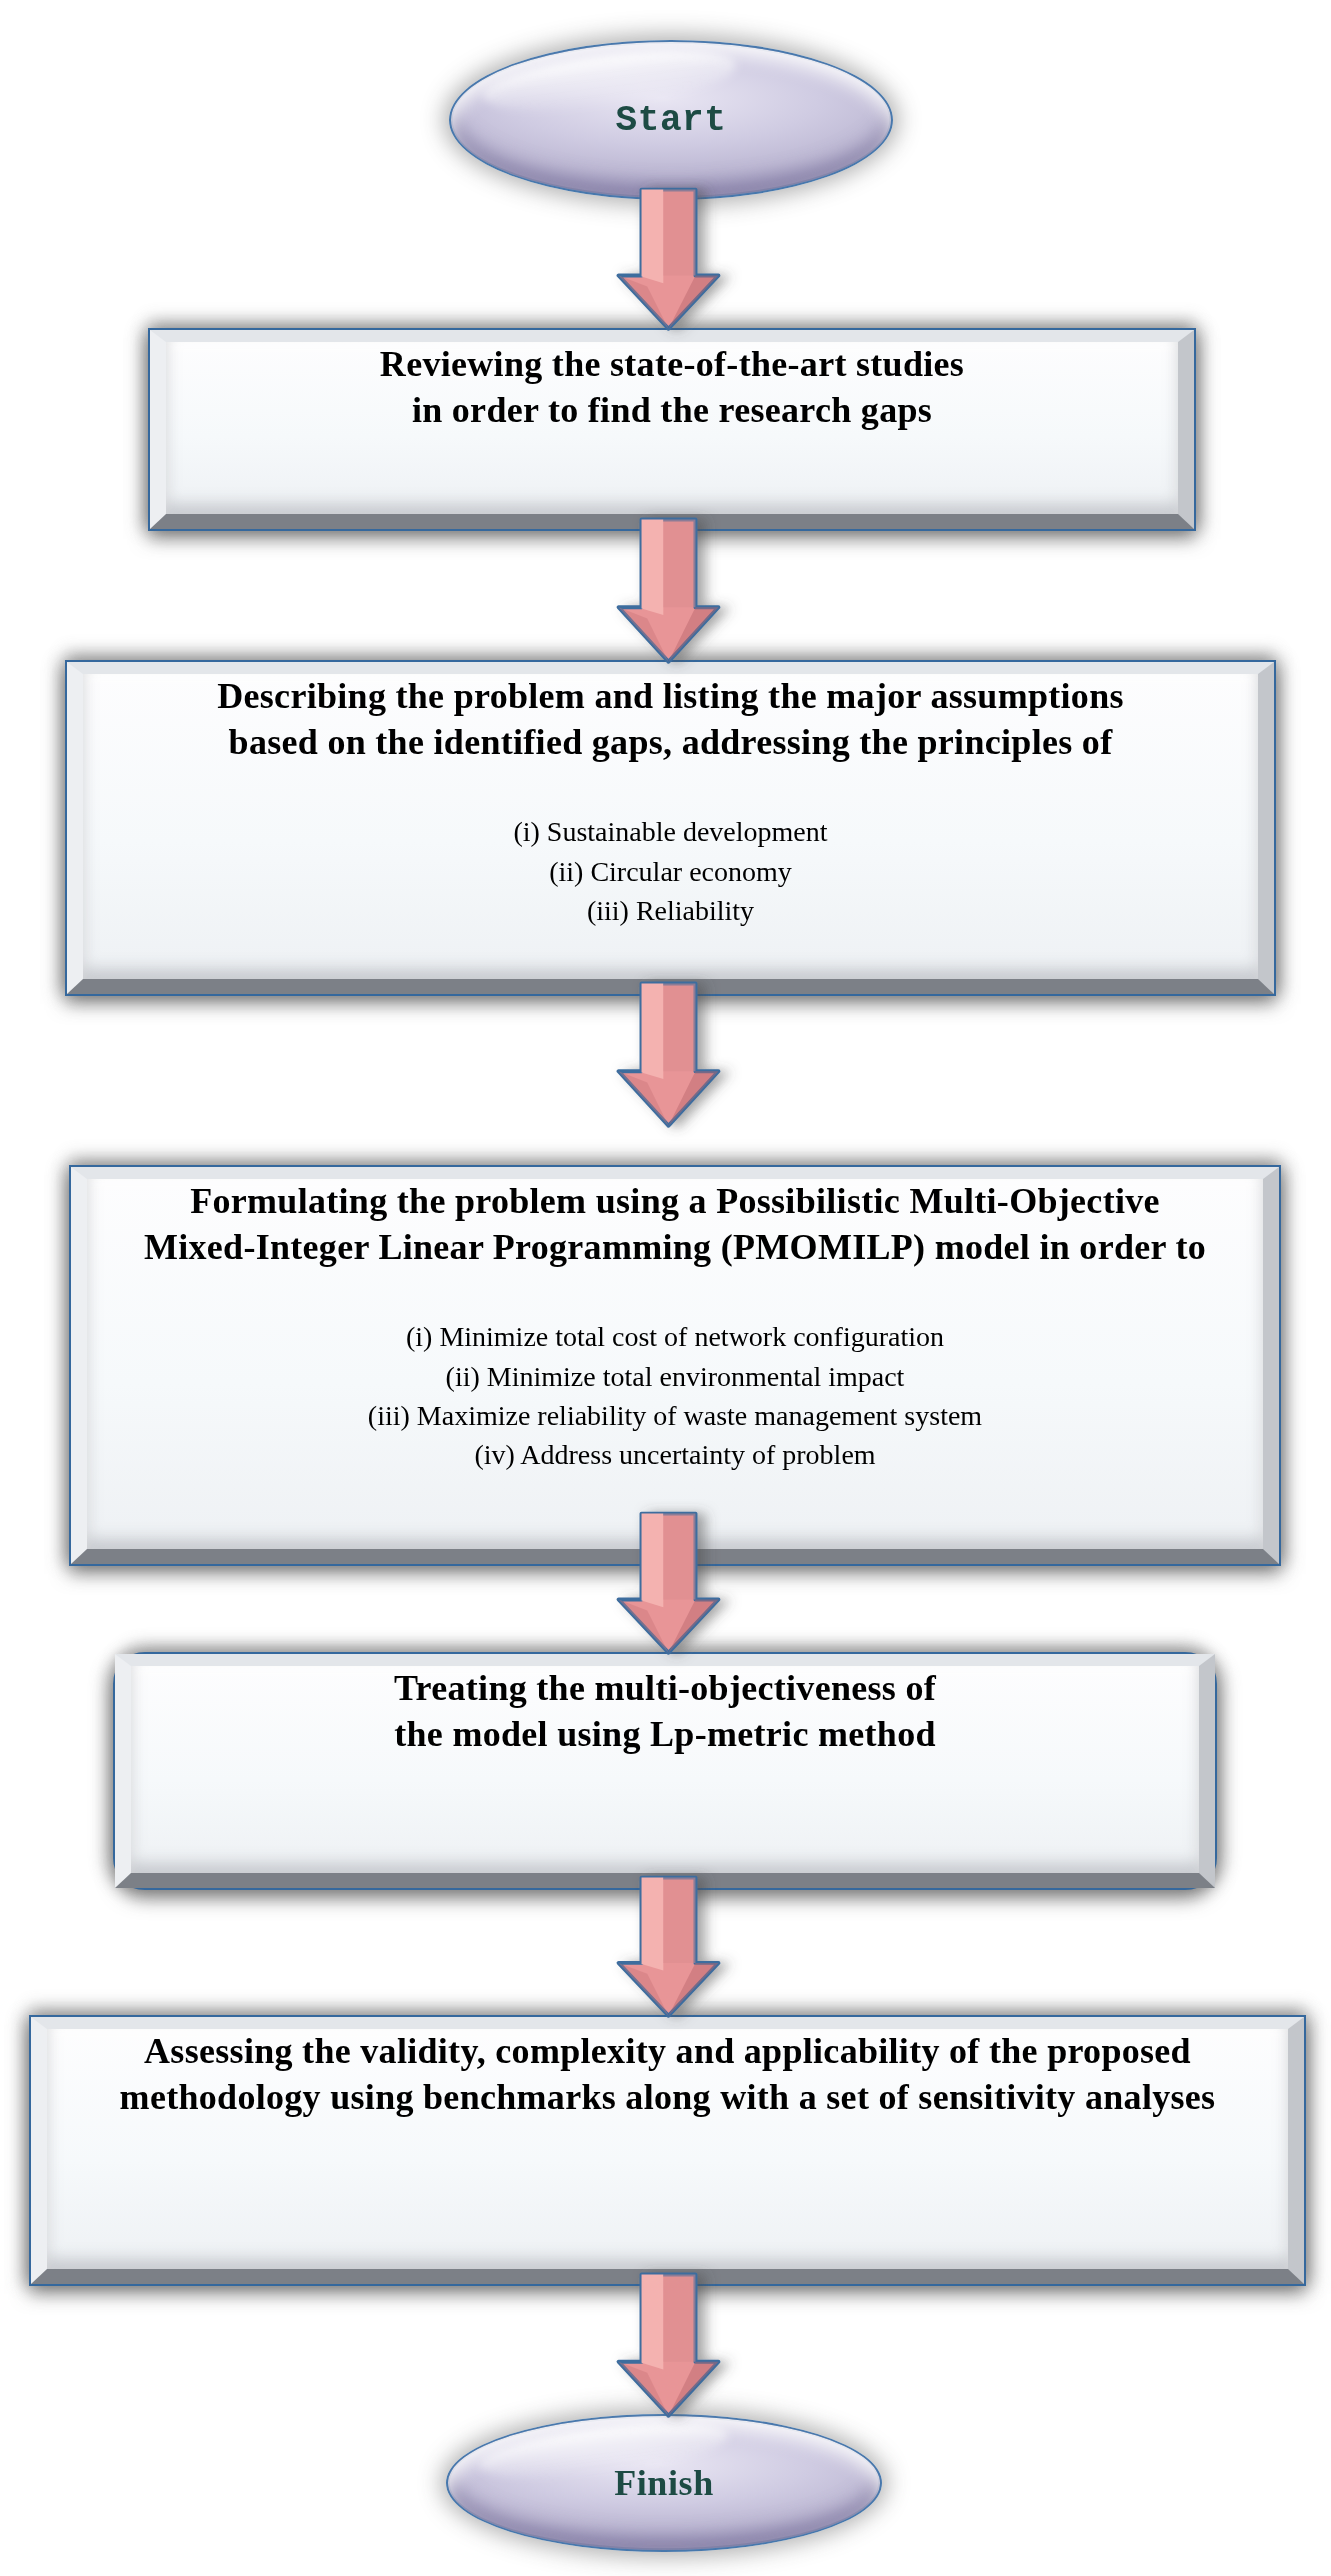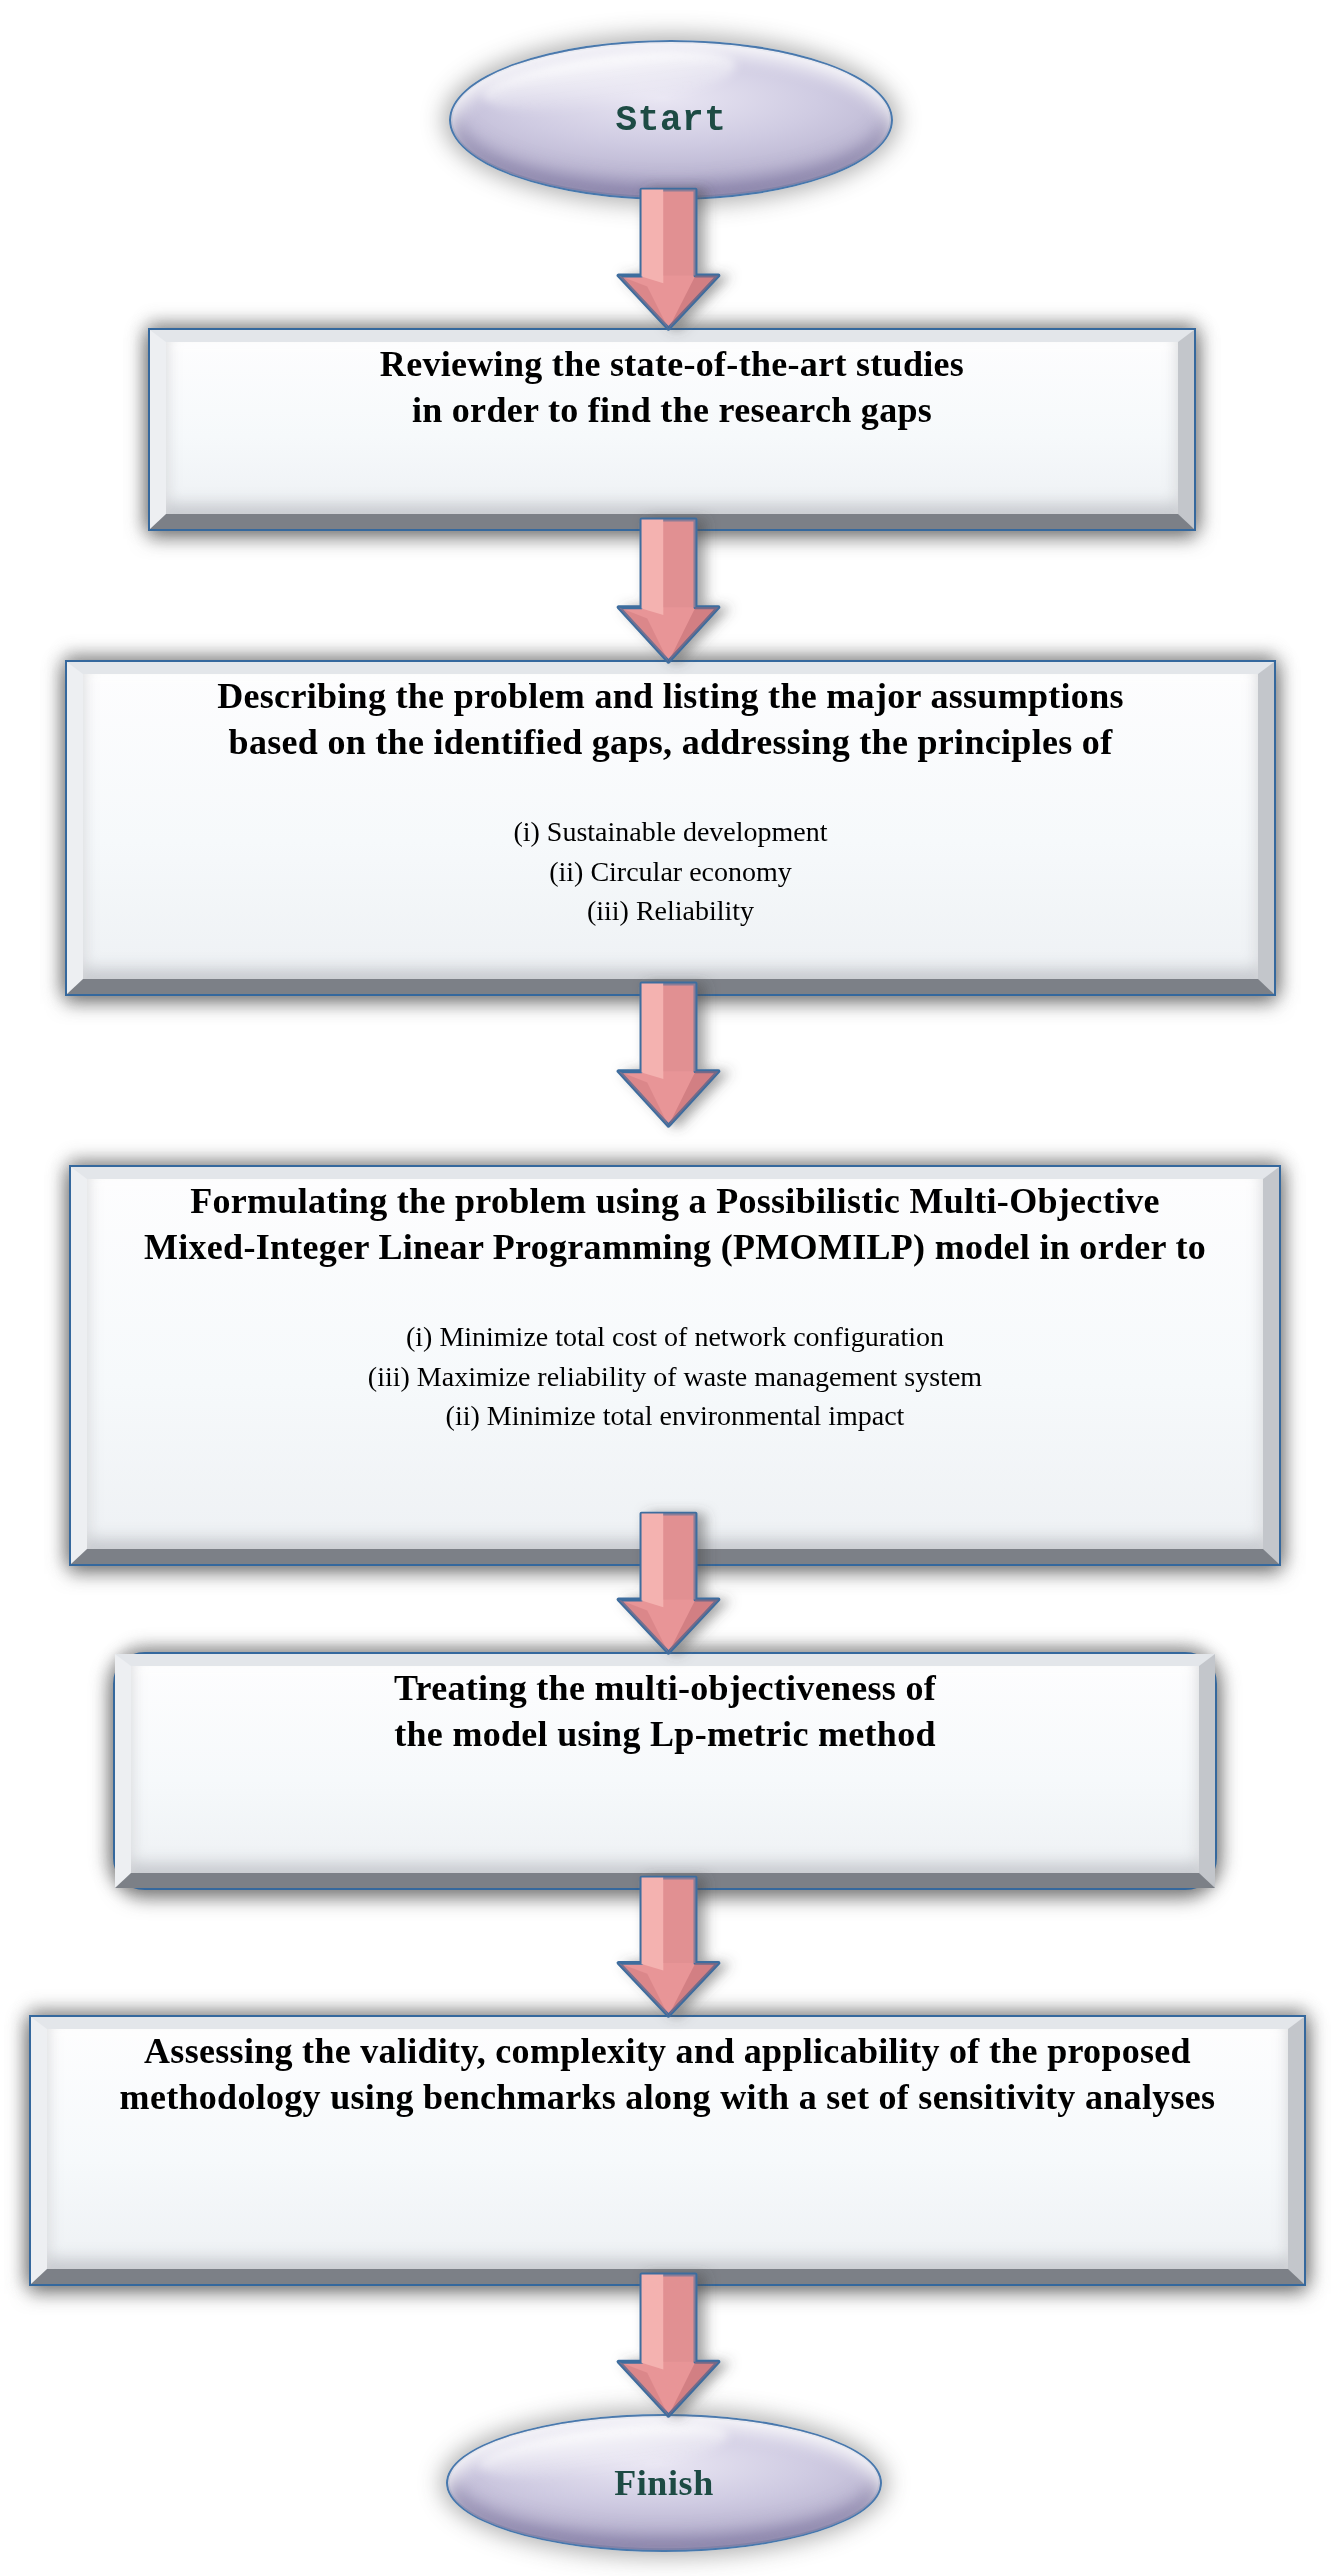--- a/index.html
+++ b/index.html
@@ -185,22 +185,23 @@
       <path d="M95 246 L182 148 H142 Z" fill="#b9646a" opacity="0.45"></path>
       <path d="M8 148 L58 168 L95 246 Z" fill="#c97478" opacity="0.4"></path>
     </g>
   </svg>
 
   <div class="pbox box3">
     <div class="frame">
       <div class="content">
         <p class="step-title has-items">Formulating the problem using a Possibilistic Multi-Objective Mixed-Integer Linear Programming (PMOMILP) model in order to</p>
         <p class="step-item">(i) Minimize total cost of network configuration</p>
+        <p class="step-item">(ii) Minimize total environmental impact</p>
         <p class="step-item">(iii) Maximize reliability of waste management system</p>
-        <p class="step-item">(ii) Minimize total environmental impact</p>
+        <p class="step-item">(iv) Address uncertainty of problem</p>
       </div>
     </div>
   </div>
 
   <svg class="arrow a4" viewBox="0 0 190 250" preserveAspectRatio="none">
     <g filter="url(#aShadow)">
       <path d="M48 -10 H142 V148 H182 L95 246 L8 148 H48 Z" fill="#e89597" stroke="#3e6d9e" stroke-width="7" stroke-linejoin="round"></path>
       <path d="M48 -10 H86 V162 L48 150 Z" fill="#f4b2b0"></path>
       <path d="M86 -10 H142 V148 H86 Z" fill="#d98b8e" opacity="0.5"></path>
       <path d="M95 246 L182 148 H142 Z" fill="#b9646a" opacity="0.45"></path>

